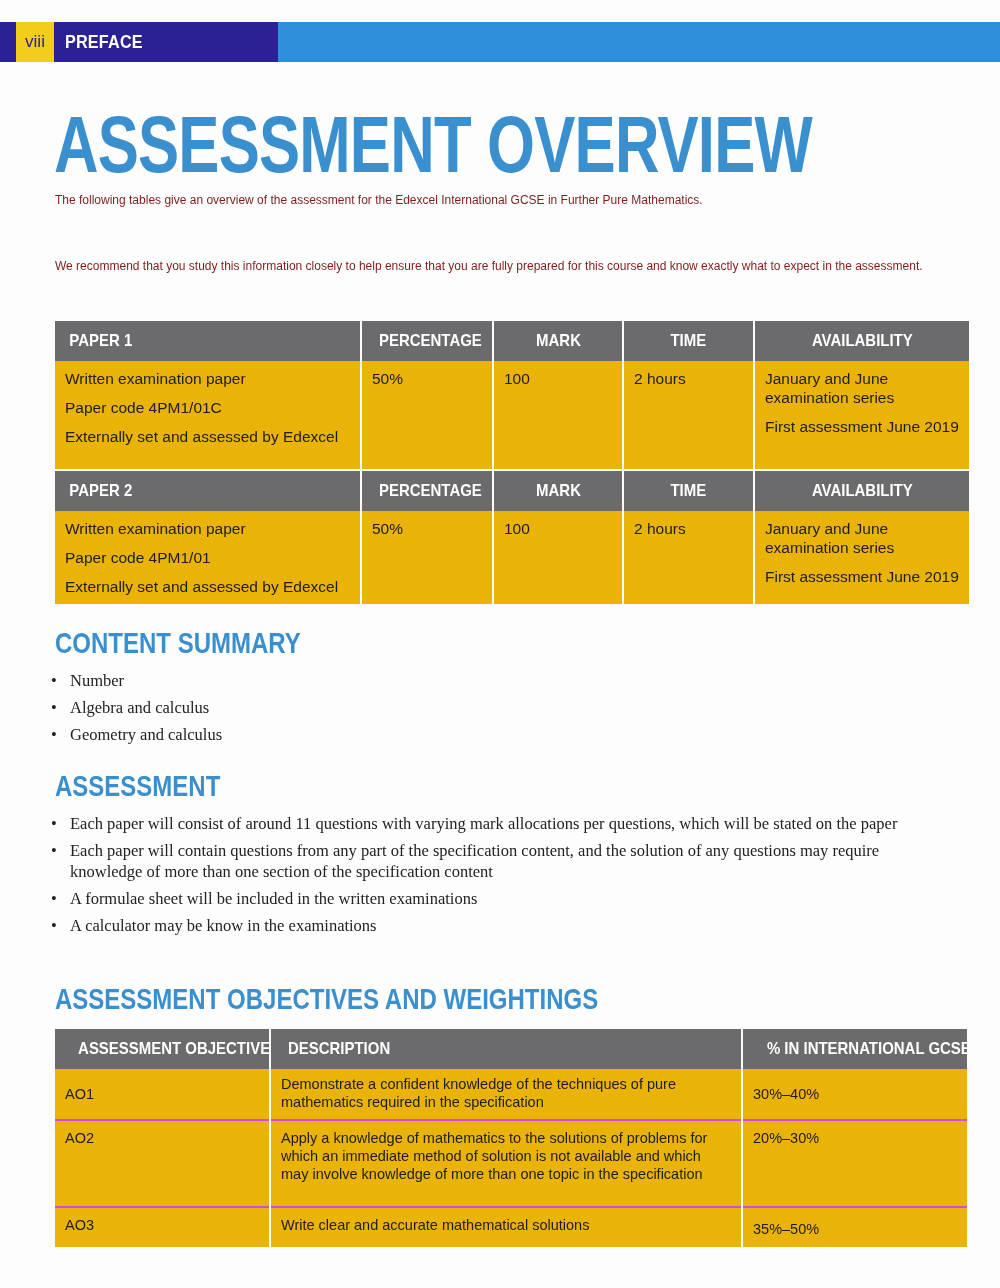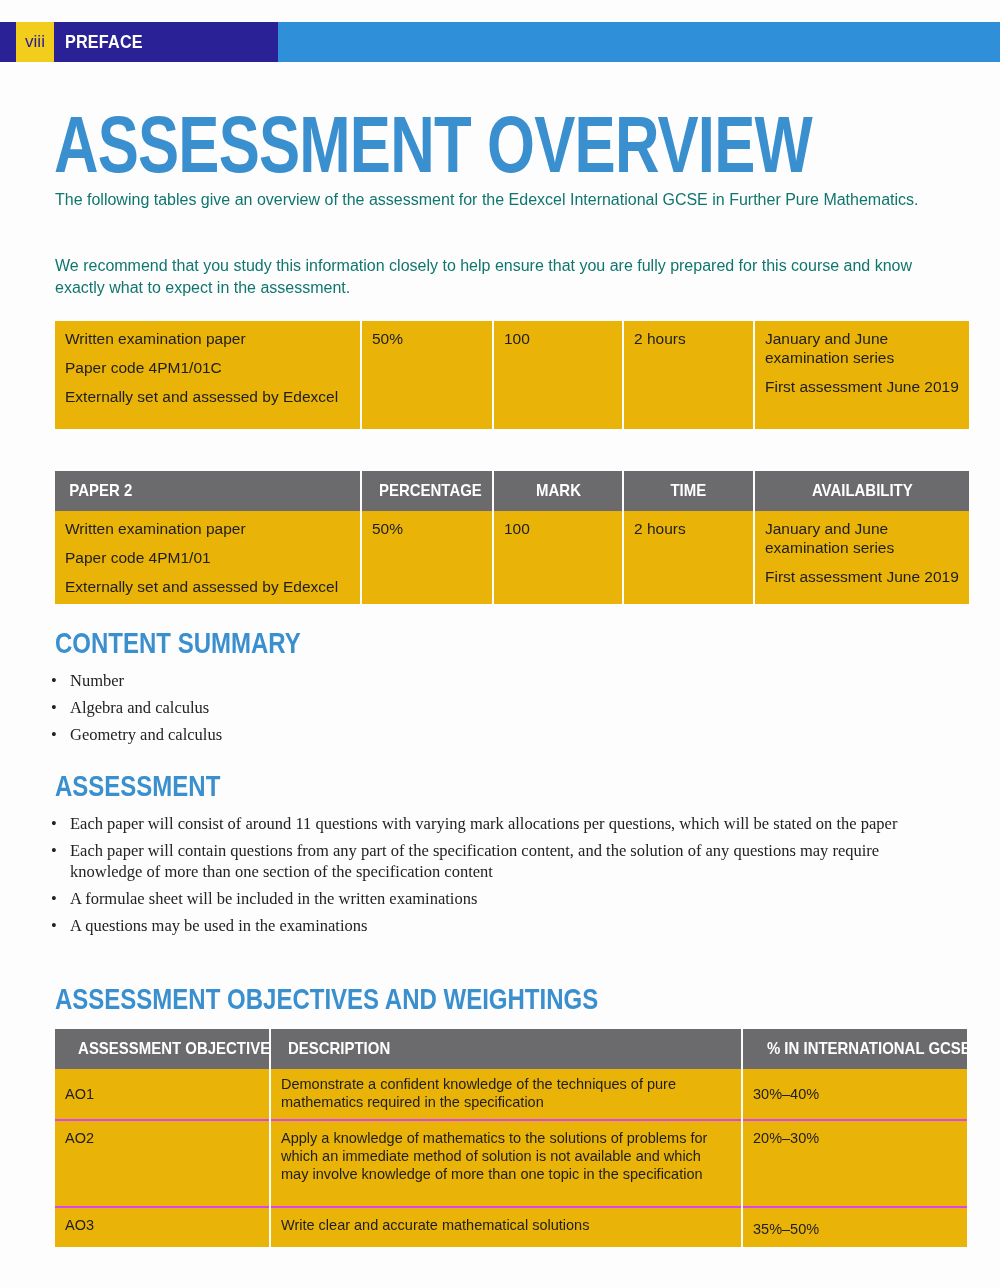--- a/index.html
+++ b/index.html
@@ -10,21 +10,21 @@
   .topbar { position: absolute; left: 0; top: 22px; width: 1000px; height: 40px; background: #2f8fd8; }
   .topbar .dark { position: absolute; left: 0; top: 0; width: 278px; height: 40px; background: #2a2196; }
   .topbar .pagenum { position: absolute; left: 16px; top: 0; width: 38px; height: 40px; background: #f2cd1b;
     color: #2a2196; font-weight: normal; font-size: 17px; line-height: 40px; text-align: center; }
   .topbar .section { position: absolute; left: 65px; top: 0; line-height: 40px; color: #fff; font-weight: bold;
     font-size: 18px; letter-spacing: 0.2px; transform: scaleX(0.9); transform-origin: left center; }
 
   .title { position: absolute; left: 54px; top: 100px; font-size: 79px; font-weight: bold; color: #3a8fcf;
     letter-spacing: -1px; transform: scaleX(0.78); transform-origin: left top; white-space: nowrap; line-height: 90px; }
 
-  .intro { position: absolute; left: 55px; width: 900px; font-size: 16px; line-height: 22px; color: #0f766e; }
+  .intro { position: absolute; left: 55px; width: 900px; font-size: 12px; line-height: 22px; color: #7f1d1d; }
 
   table.grid { position: absolute; border-collapse: collapse; table-layout: fixed; }
   table.grid th { background: #6b6b6d; color: #fff; font-weight: bold; font-size: 17px; height: 40px;
     border-left: 2px solid #fdfdfd; padding: 0 10px; white-space: nowrap; }
   table.grid th:first-child { border-left: none; }
   table.grid th span { display: inline-block; transform: scaleX(0.88); }
   table.grid td { background: #eab308; font-size: 15.5px; line-height: 19px; vertical-align: top;
     border-left: 2px solid #fdfdfd; padding: 8px 10px; color: #1e1e1e; }
   table.grid td:first-child { border-left: none; }
   .p-line { margin-bottom: 10px; }
@@ -55,20 +55,27 @@
 
 <table class="grid" style="left:55px; top:321px; width:914px;">
   <colgroup>
       <col style="width:306px">
       <col style="width:132px">
       <col style="width:130px">
       <col style="width:131px">
       <col style="width:215px">
     </colgroup>
   <tbody>
+      <tr>
+    <th style="text-align:left;"><span>PAPER 1</span></th>
+    <th><span>PERCENTAGE</span></th>
+    <th><span>MARK</span></th>
+    <th><span>TIME</span></th>
+    <th><span>AVAILABILITY</span></th>
+  </tr>
   <tr style="height:108px;">
     <td>
       <div class="p-line">Written examination paper</div>
       <div class="p-line">Paper code 4PM1/01C</div>
       <div class="p-line">Externally set and assessed by Edexcel</div>
     </td>
     <td>50%</td>
     <td>100</td>
     <td>2 hours</td>
     <td>
@@ -117,21 +124,21 @@
   <li>Number</li>
   <li>Algebra and calculus</li>
   <li>Geometry and calculus</li>
 </ul>
 
 <h2 class="sec" style="top:769px;">ASSESSMENT</h2>
 <ul class="bul" style="top:809px;">
   <li>Each paper will consist of around 11 questions with varying mark allocations per questions, which will be stated on the paper</li>
   <li>Each paper will contain questions from any part of the specification content, and the solution of any questions may require knowledge of more than one section of the specification content</li>
   <li>A formulae sheet will be included in the written examinations</li>
-  <li>A questions may be used in the examinations</li>
+  <li>A calculator may be know in the examinations</li>
 </ul>
 
 <h2 class="sec" style="top:982px;">ASSESSMENT OBJECTIVES AND WEIGHTINGS</h2>
 <table class="grid ao" style="left:55px; top:1029px; width:912px;">
   <colgroup>
       <col style="width:215px">
       <col style="width:472px">
       <col style="width:225px">
     </colgroup>
   <tbody>

